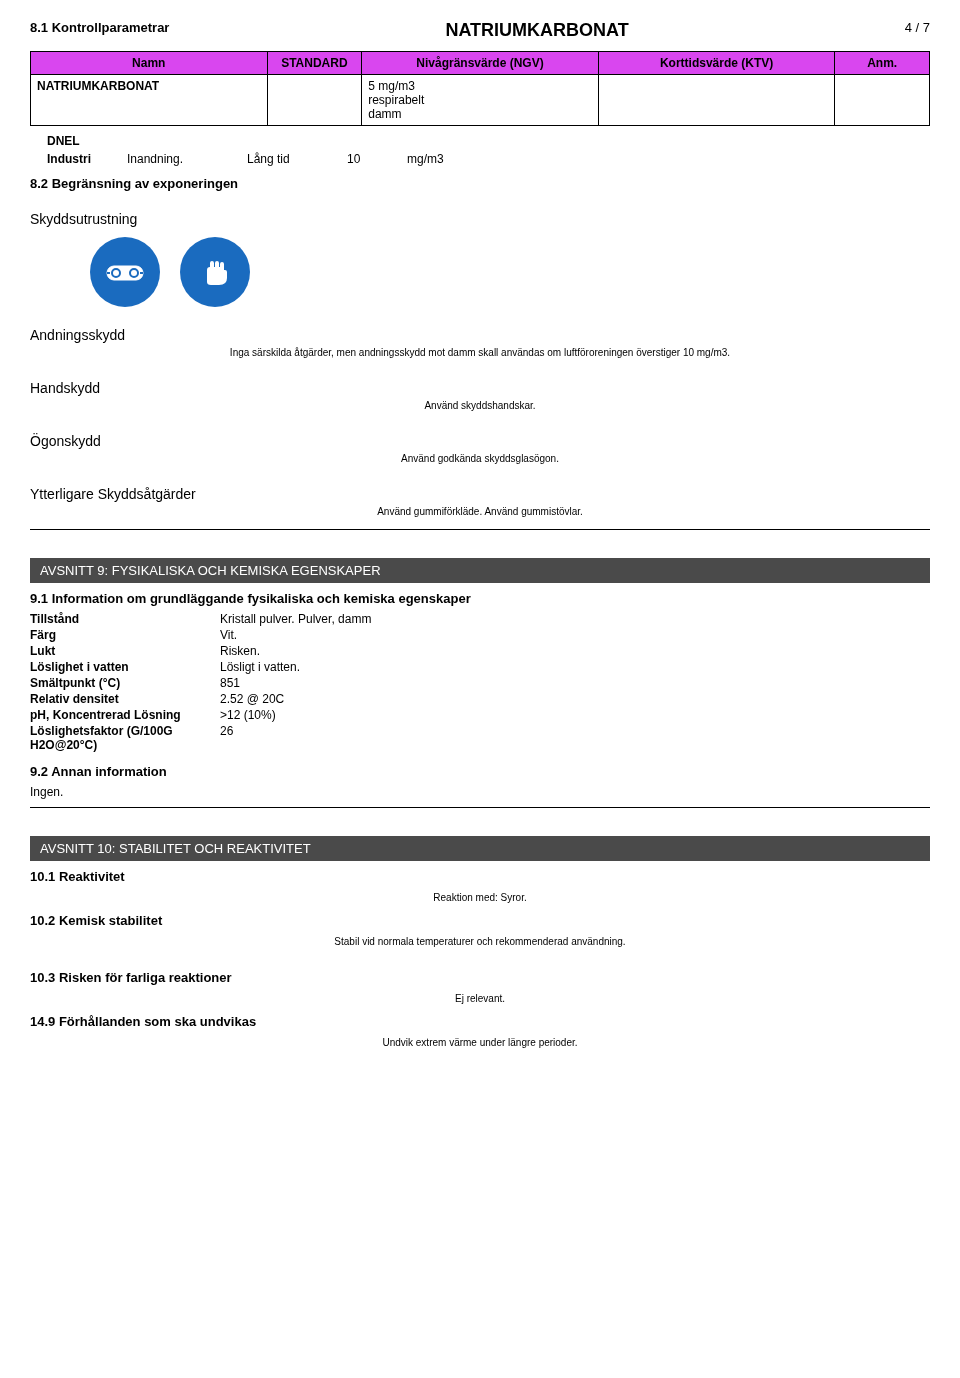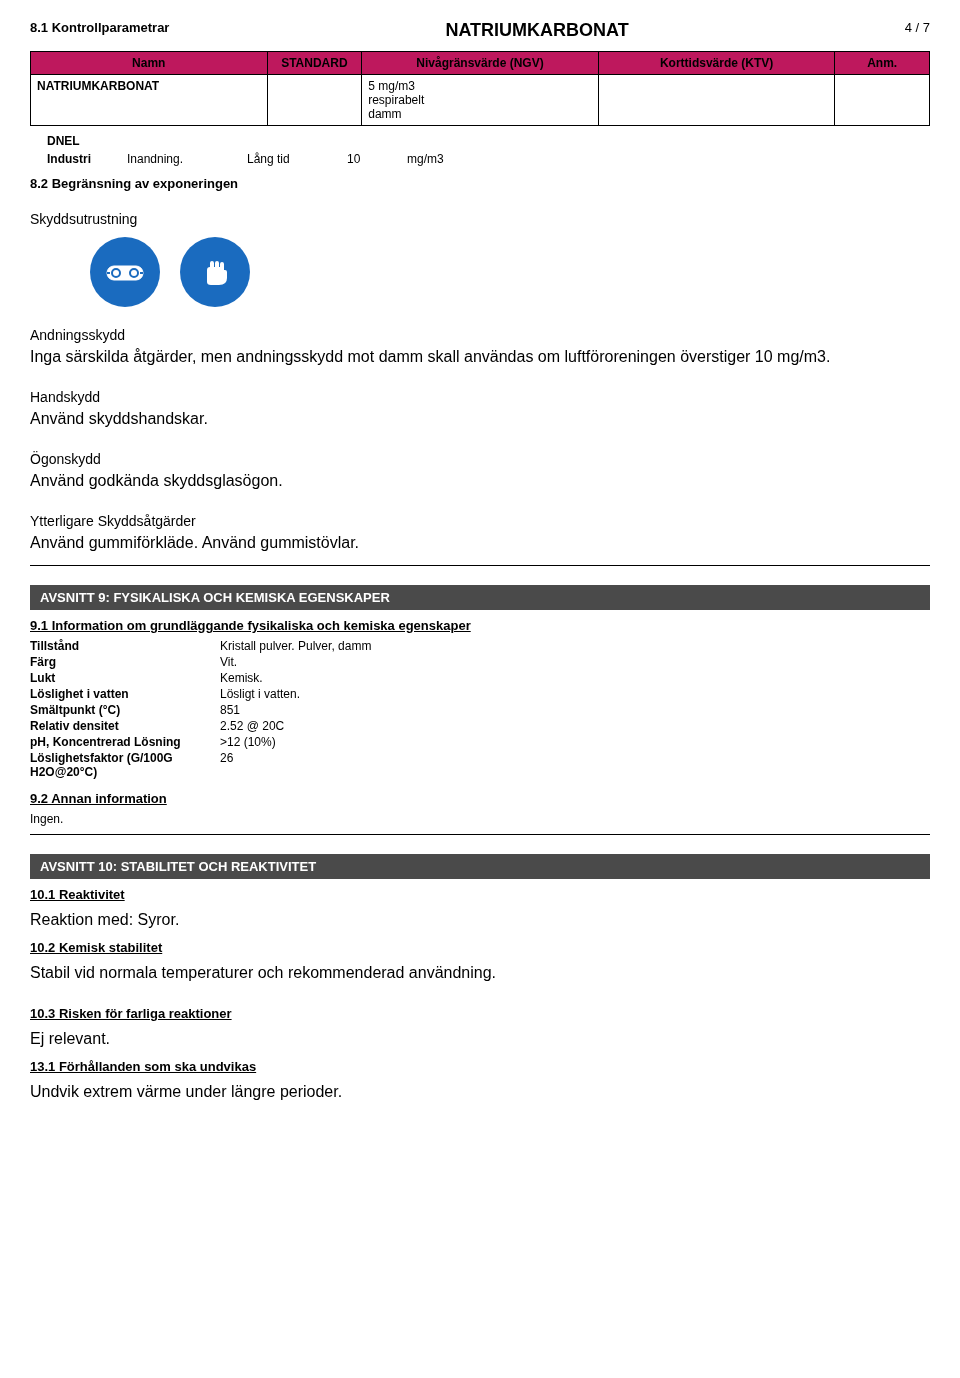--- a/index.html
+++ b/index.html
@@ -28,43 +28,42 @@
       white-space: nowrap;
     }
     .section-heading {
       font-size: 13px;
       font-weight: bold;
       margin-bottom: 4px;
     }
     .subsection-heading {
       font-size: 13px;
       font-weight: bold;
-      text-decoration: underline;
       margin-bottom: 6px;
       margin-top: 8px;
     }
     .section-bar {
       background: #4a4a4a;
       color: #fff;
-      font-weight: bold;
+      font-weight: normal;
       font-size: 13px;
       padding: 5px 10px;
-      margin: 19px 0 6px 0;
+      margin: 28px 0 6px 0;
     }
     .table-section {
       width: 100%;
       border-collapse: collapse;
       margin-bottom: 8px;
     }
     .table-section th {
       border: 1px solid #000;
       padding: 4px 6px;
       font-weight: bold;
       font-size: 12px;
-      background: #be185d;
+      background: #d946ef;
     }
     .table-section td {
       border: 1px solid #000;
       padding: 4px 6px;
       font-size: 12px;
       vertical-align: top;
     }
     .table-section .col-name { width: 200px; }
     .table-section .col-stand { width: 80px; }
     .table-section .col-ngv { width: 200px; }
@@ -113,23 +112,24 @@
       height: 70px;
       border-radius: 50%;
       background: #1a6bbf;
       display: flex;
       align-items: center;
       justify-content: center;
       color: #fff;
       font-size: 30px;
     }
     .text-block {
-      font-size: 16px;
+      font-size: 10px;
       margin-bottom: 4px;
       line-height: 1.5;
+      text-align: center;
     }
     .horizontal-rule {
       border: none;
       border-top: 1px solid #000;
       margin: 8px 0;
     }
     .sub-label {
       font-weight: normal;
       font-size: 14px;
       margin-top: 20px;
@@ -230,21 +230,21 @@
 
 <div style="margin-bottom:8px;">
   <div class="subsection-heading">9.1 Information om grundläggande fysikaliska och kemiska egenskaper</div>
   <div class="info-grid">
 
   <div class="info-label">Tillstånd</div>
       <div class="info-value">Kristall pulver. Pulver,  damm</div>
       <div class="info-label">Färg</div>
       <div class="info-value">Vit.</div>
       <div class="info-label">Lukt</div>
-      <div class="info-value">Kemisk.</div>
+      <div class="info-value">Risken.</div>
       <div class="info-label">Löslighet i vatten</div>
       <div class="info-value">Lösligt i vatten.</div>
       <div class="info-label">Smältpunkt (°C)</div>
       <div class="info-value">851</div>
       <div class="info-label">Relativ densitet</div>
       <div class="info-value">2.52 @ 20C</div>
       <div class="info-label">pH, Koncentrerad Lösning</div>
       <div class="info-value">&gt;12 (10%)</div>
       <div class="info-label">Löslighetsfaktor (G/100G H2O@20°C)</div>
       <div class="info-value">26</div>
@@ -269,15 +269,15 @@
   <div class="subsection-heading">10.2 Kemisk stabilitet</div>
   <div class="text-block">Stabil vid normala temperaturer och rekommenderad användning.</div>
 </div>
 
 <div style="margin-bottom:6px;">
   <div class="subsection-heading">10.3 Risken för farliga reaktioner</div>
   <div class="text-block">Ej relevant.</div>
 </div>
 
 <div style="margin-bottom:6px;">
-  <div class="subsection-heading">13.1 Förhållanden som ska undvikas</div>
+  <div class="subsection-heading">14.9 Förhållanden som ska undvikas</div>
   <div class="text-block">Undvik extrem värme under längre perioder.</div>
 </div>
 
 </body></html>

